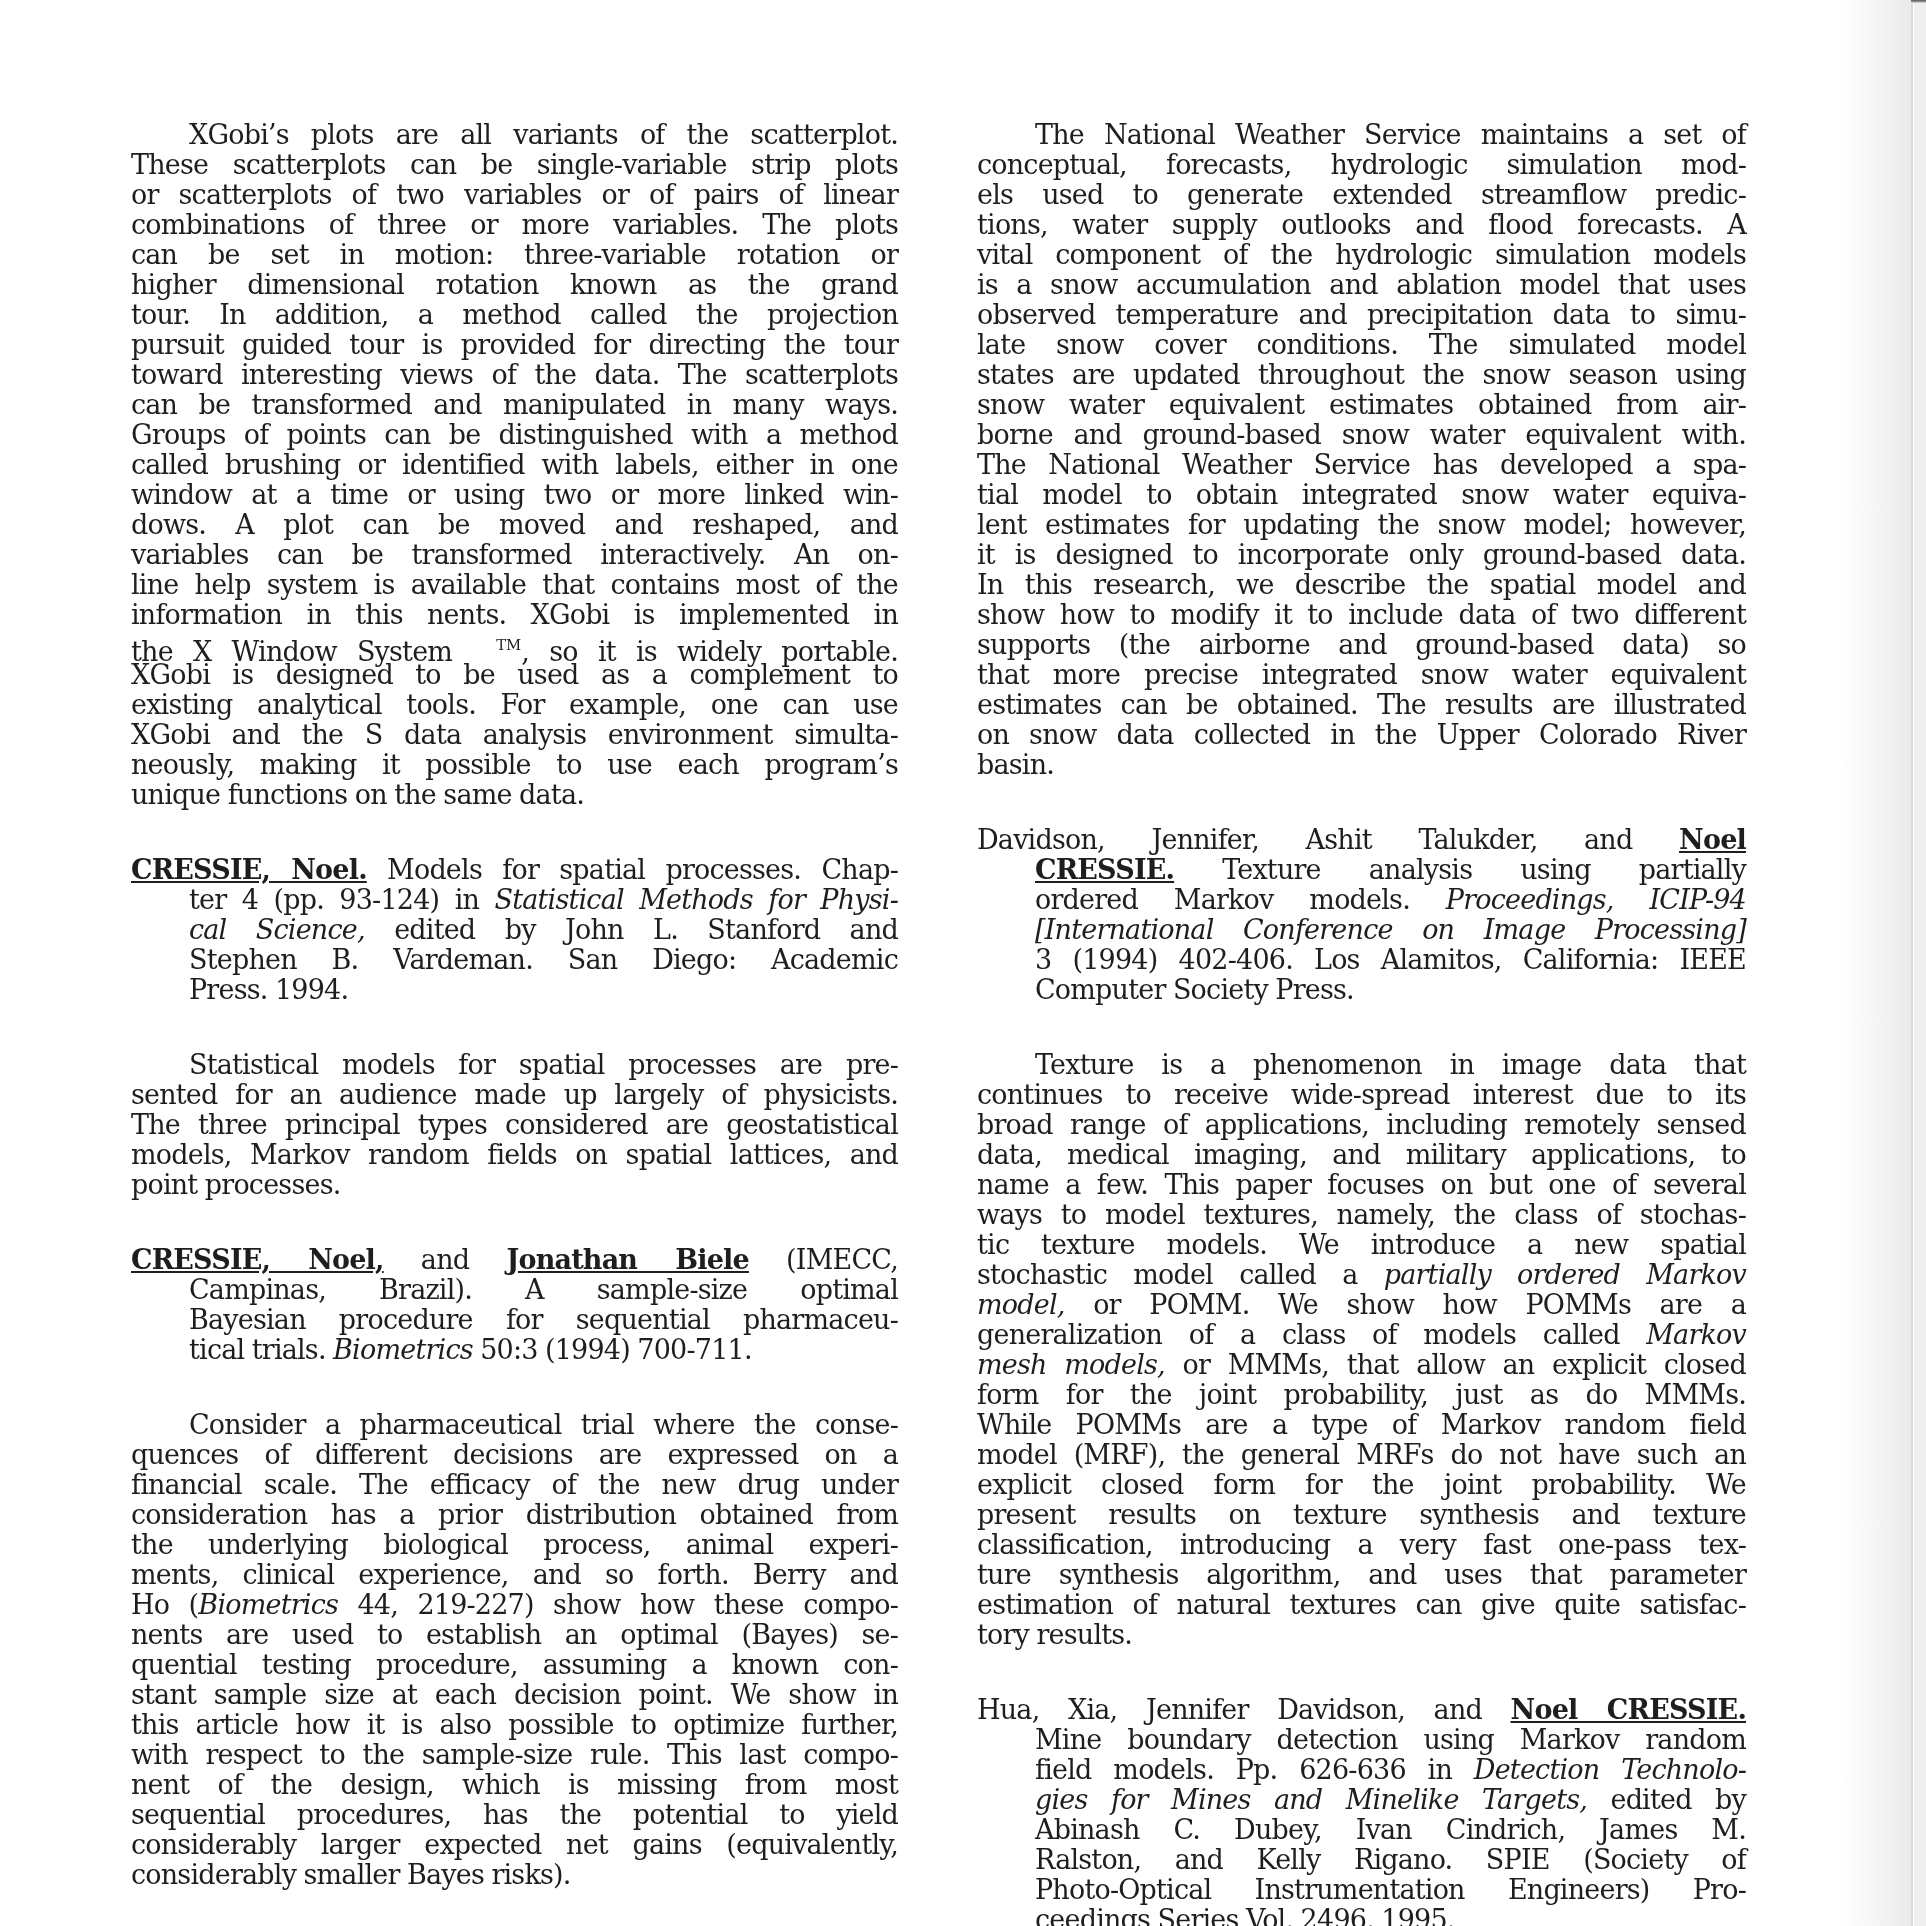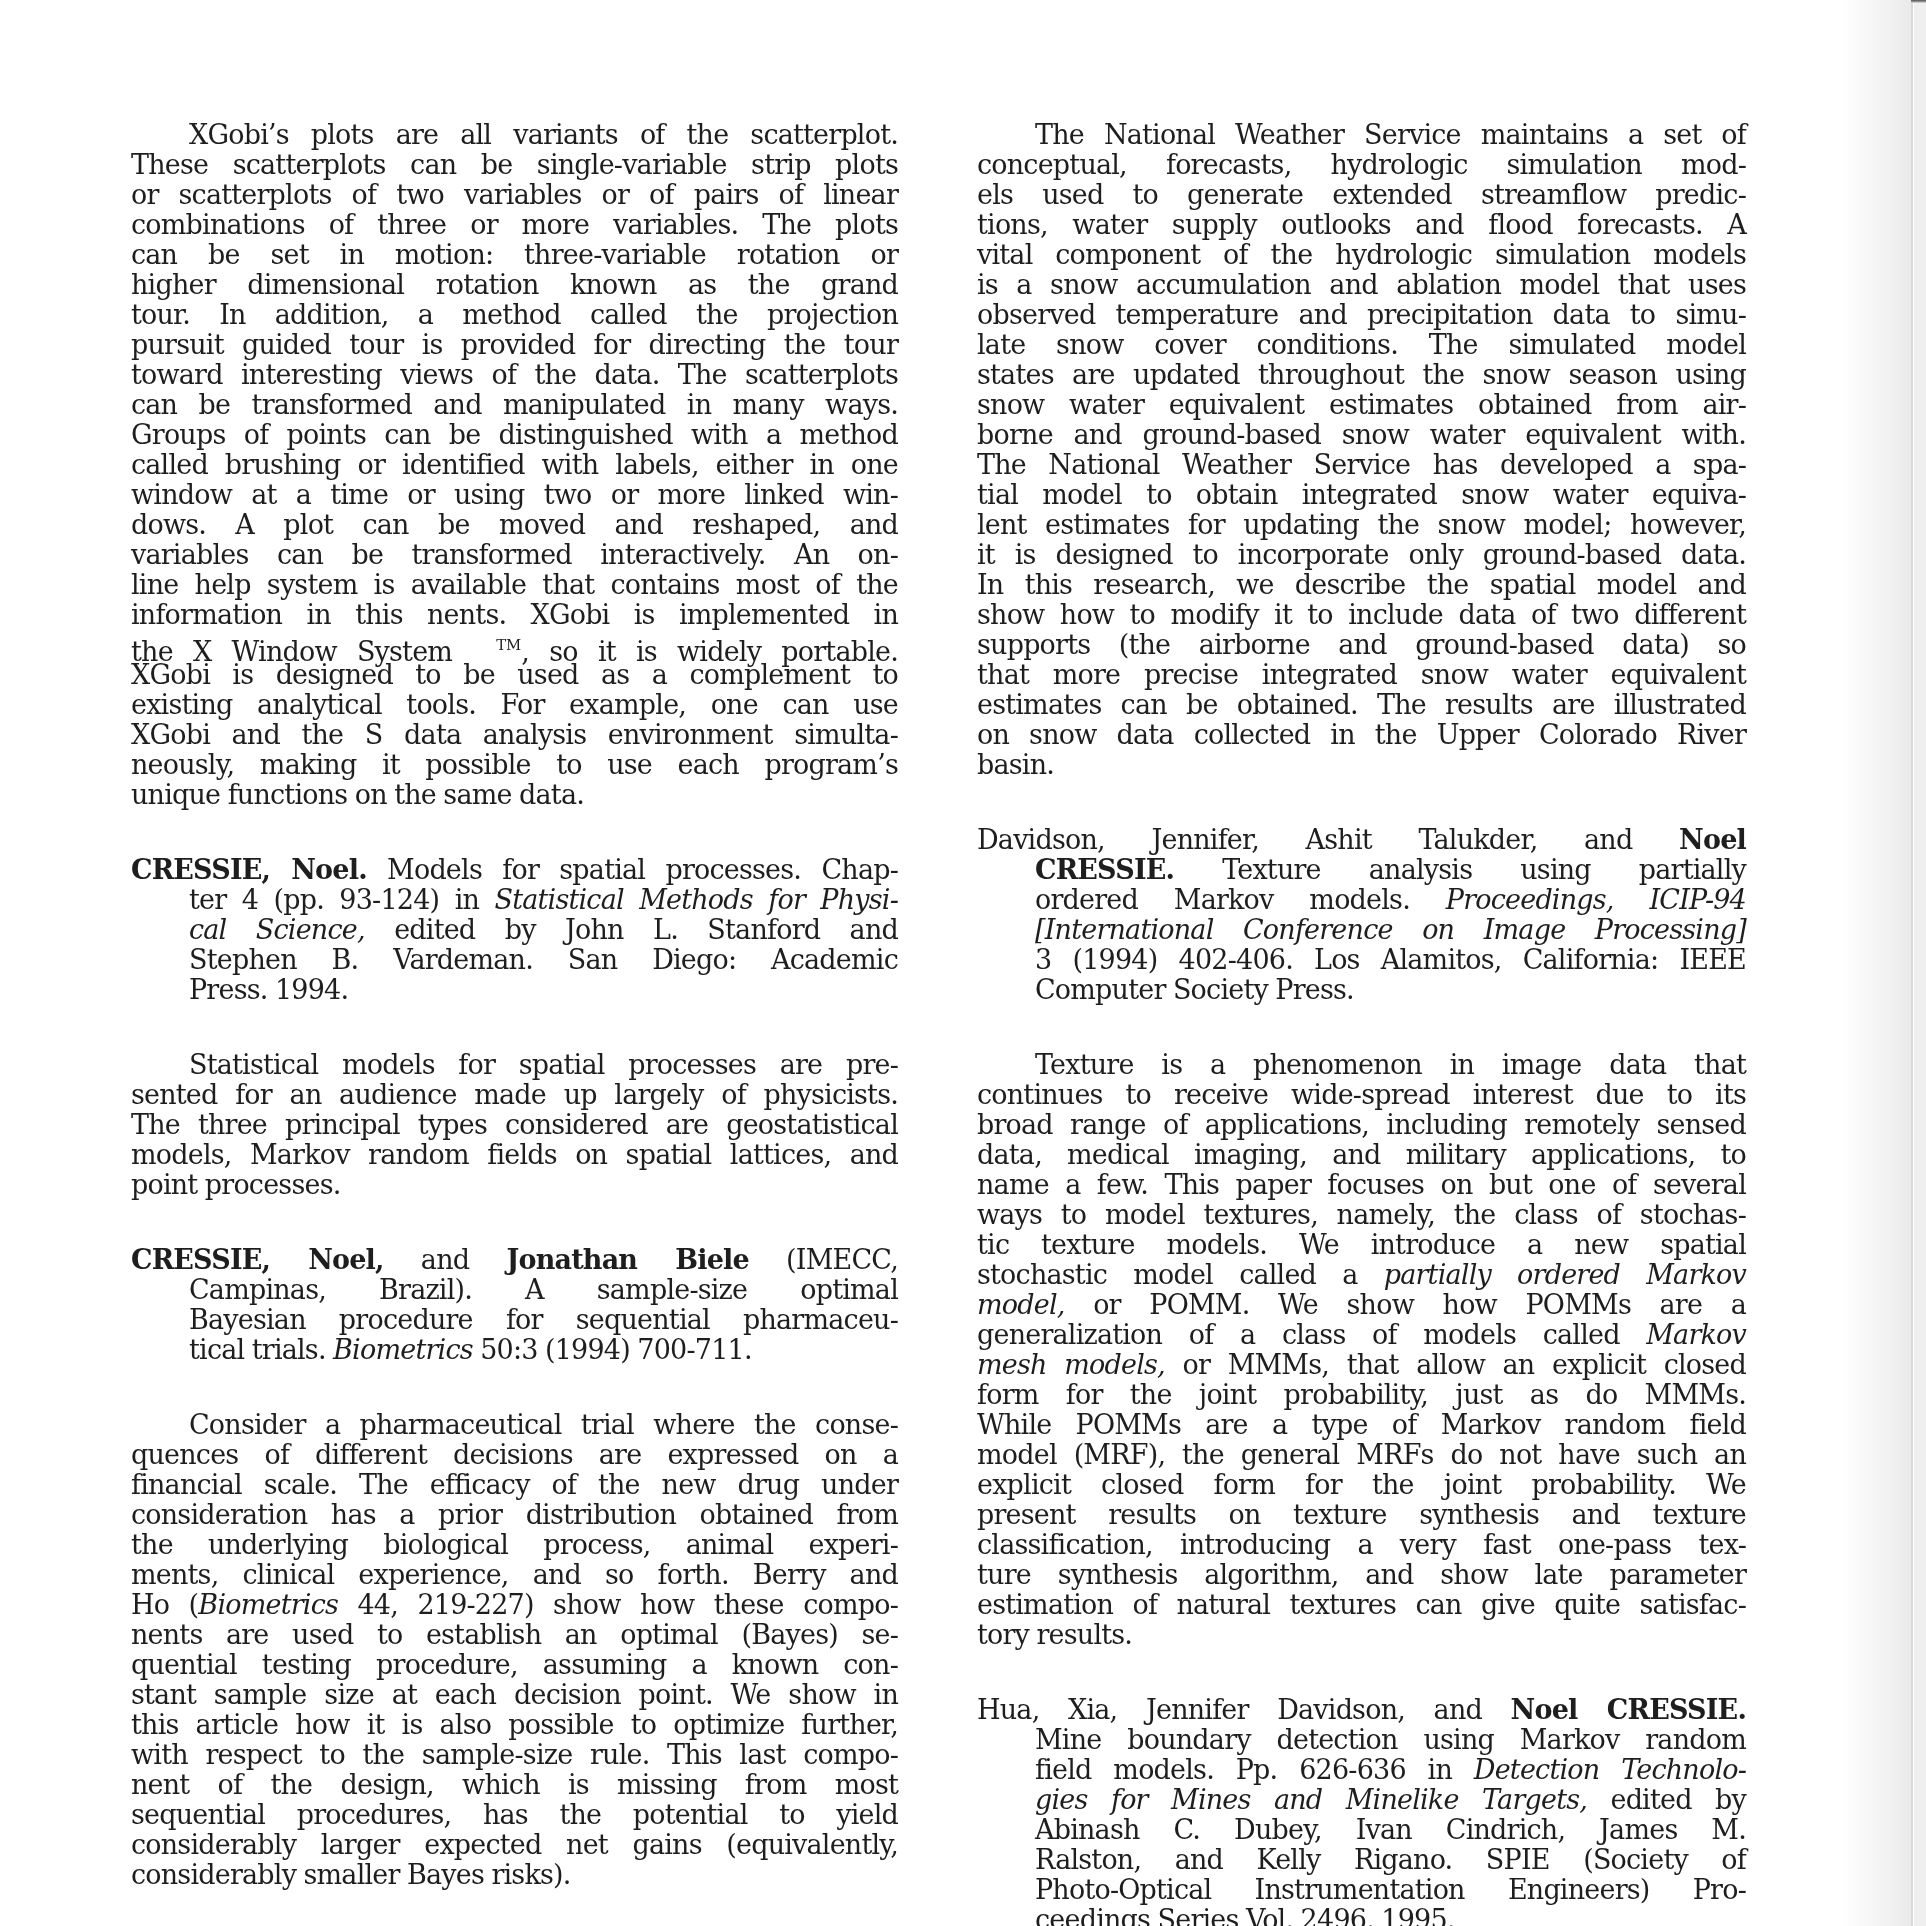--- a/index.html
+++ b/index.html
@@ -39,21 +39,21 @@
   .line {
     display: block; white-space: nowrap;
     text-align: justify; text-align-last: justify;
     height: 30px; overflow: visible;
     letter-spacing: -0.8px; word-spacing: -0.4px;
   }
   .line.last { text-align-last: left; }
   .line.indent { padding-left: 58px; }
   .line.hang { padding-left: 58px; }
   .gap { height: 45px; }
-  .b { font-weight: bold; }
+  .b { font-weight: bold; text-decoration: underline; }
   .i { font-style: italic; margin-top: 19px; }
   .sup { font-size: 0.55em; vertical-align: 0.75em; letter-spacing: 0; margin-left: 44px; }
 </style>
 </head>
 <body>
 
 <div class="page">
   <div class="column col-left">
       <div class="block">
         <span class="line indent"><span>XGobi’s plots are all variants of the scatterplot.</span></span>
@@ -170,21 +170,21 @@
         <span class="line"><span>stochastic model called a </span><span class="i">partially ordered Markov</span></span>
         <span class="line"><span class="i">model,</span><span> or POMM.  We show how POMMs are a</span></span>
         <span class="line"><span>generalization of a class of models called </span><span class="i">Markov</span></span>
         <span class="line"><span class="i">mesh models,</span><span> or MMMs, that allow an explicit closed</span></span>
         <span class="line"><span>form for the joint probability, just as do MMMs.</span></span>
         <span class="line"><span>While POMMs are a type of Markov random field</span></span>
         <span class="line"><span>model (MRF), the general MRFs do not have such an</span></span>
         <span class="line"><span>explicit closed form for the joint probability.  We</span></span>
         <span class="line"><span>present results on texture synthesis and texture</span></span>
         <span class="line"><span>classification, introducing a very fast one-pass tex-</span></span>
-        <span class="line"><span>ture synthesis algorithm, and show late parameter</span></span>
+        <span class="line"><span>ture synthesis algorithm, and uses that parameter</span></span>
         <span class="line"><span>estimation of natural textures can give quite satisfac-</span></span>
         <span class="line last"><span>tory results.</span></span>
       </div>
       <div class="gap"></div>
       <div class="block">
         <span class="line"><span>Hua, Xia, Jennifer Davidson, and </span><span class="b">Noel CRESSIE.</span></span>
         <span class="line hang"><span>Mine boundary detection using Markov random</span></span>
         <span class="line hang"><span>field models.  Pp. 626-636 in </span><span class="i">Detection Technolo-</span></span>
         <span class="line hang"><span class="i">gies for Mines and Minelike Targets,</span><span> edited by</span></span>
         <span class="line hang"><span>Abinash C. Dubey, Ivan Cindrich, James M.</span></span>

